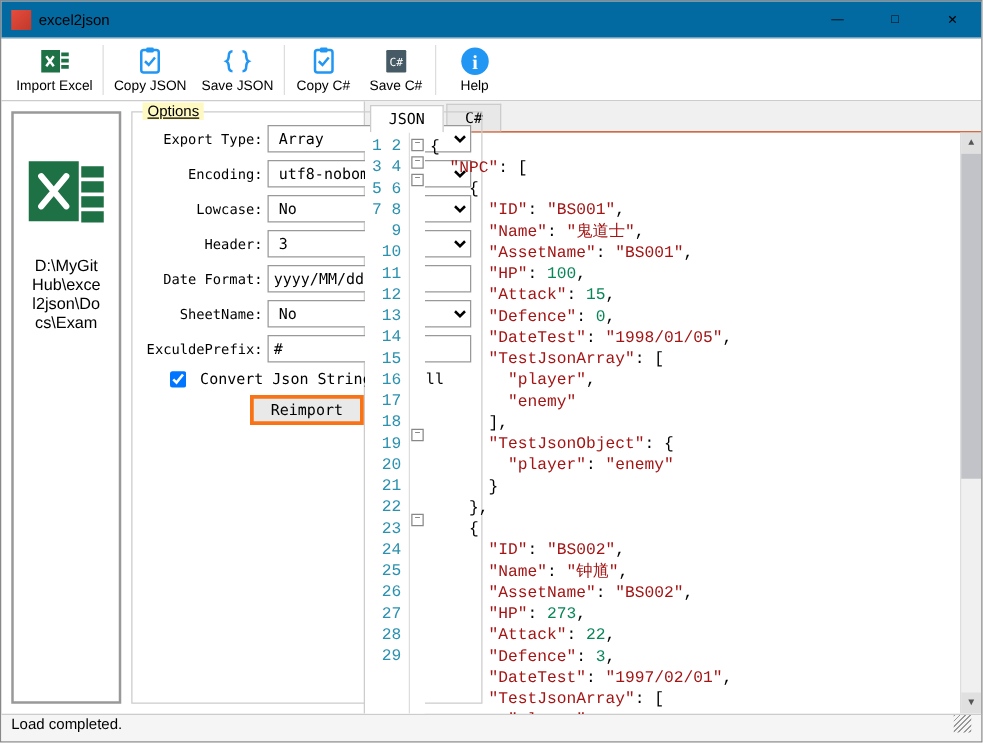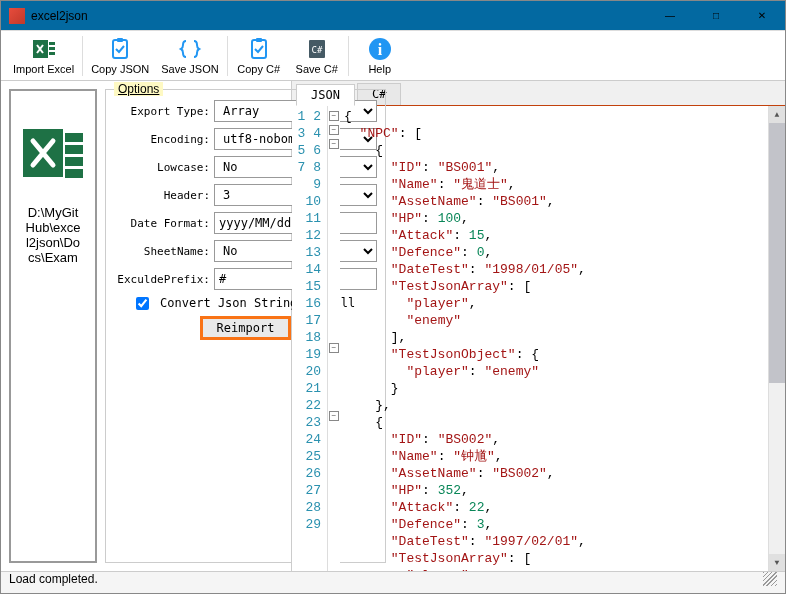--- a/index.html
+++ b/index.html
@@ -275,21 +275,21 @@
         <span class="tok-str">"enemy"</span>
       ],
       <span class="tok-key">"TestJsonObject"</span>: {
         <span class="tok-key">"player"</span>: <span class="tok-str">"enemy"</span>
       }
     },
     {
       <span class="tok-key">"ID"</span>: <span class="tok-str">"BS002"</span>,
       <span class="tok-key">"Name"</span>: <span class="tok-str">"钟馗"</span>,
       <span class="tok-key">"AssetName"</span>: <span class="tok-str">"BS002"</span>,
-      <span class="tok-key">"HP"</span>: <span class="tok-num">352</span>,
+      <span class="tok-key">"HP"</span>: <span class="tok-num">273</span>,
       <span class="tok-key">"Attack"</span>: <span class="tok-num">22</span>,
       <span class="tok-key">"Defence"</span>: <span class="tok-num">3</span>,
       <span class="tok-key">"DateTest"</span>: <span class="tok-str">"1997/02/01"</span>,
       <span class="tok-key">"TestJsonArray"</span>: [
         <span class="tok-str">"player"</span>,
         </div>
       <div class="scrollbar">
         <div class="sb-up">▲</div>
         <div class="sb-thumb"></div>
         <div class="sb-down" style="position:absolute;bottom:0;left:0;right:0">▼</div>

